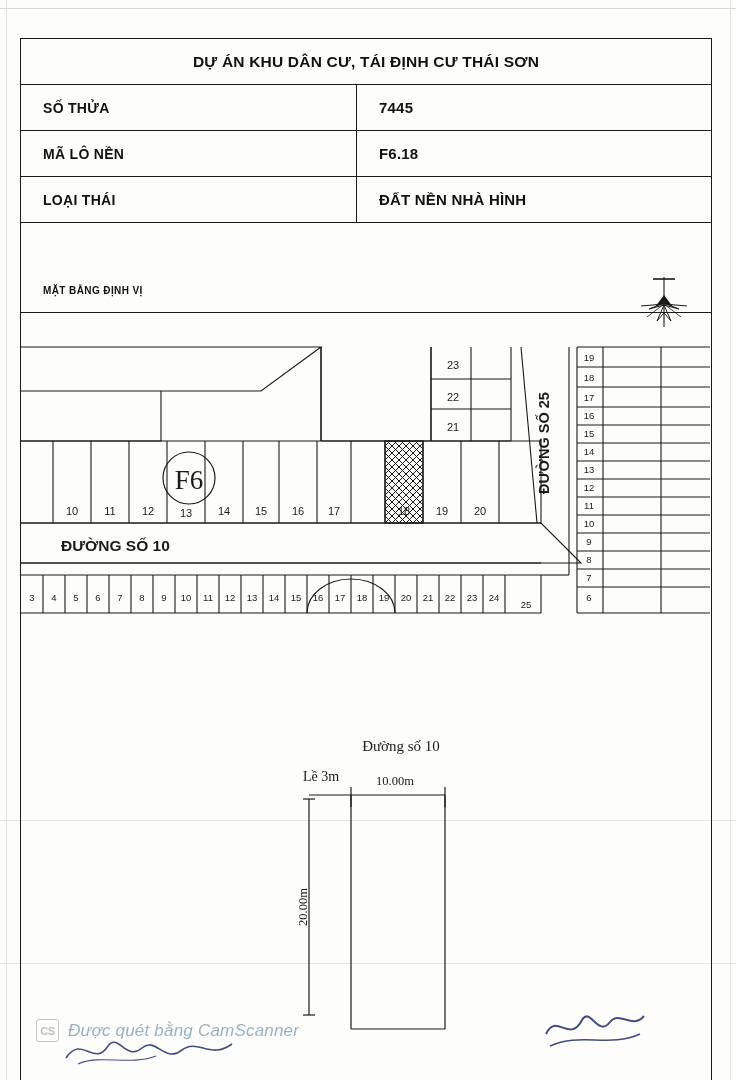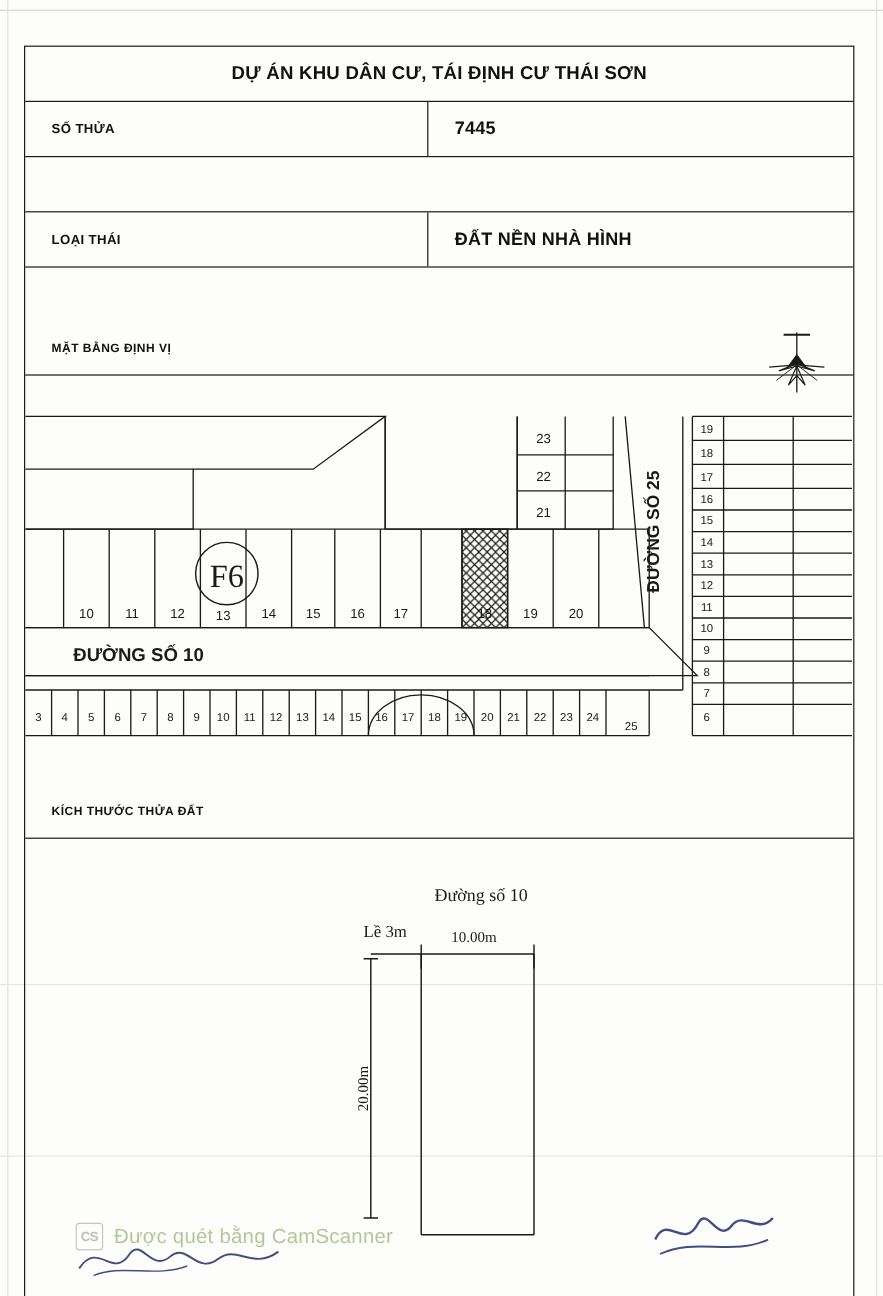--- a/index.html
+++ b/index.html
@@ -84,21 +84,21 @@
     border-bottom: 1.5px solid #1a1a1a;
     box-sizing: border-box;
   }
   .info-row .lbl {
     width: 336px;
     box-sizing: border-box;
     border-right: 1.5px solid #1a1a1a;
     display: flex;
     align-items: center;
     padding-left: 22px;
-    font-size: 11px;
+    font-size: 14px;
     font-weight: bold;
     letter-spacing: 0.3px;
   }
   .info-row .val {
     flex: 1;
     display: flex;
     align-items: center;
     padding-left: 22px;
     font-size: 15px;
     font-weight: bold;
@@ -169,26 +169,26 @@
     height: 21px;
     border: 1.6px solid #7a7a7a;
     border-radius: 3px;
     color: #6a6a6a;
     font-size: 11px;
     font-weight: bold;
     display: flex;
     align-items: center;
     justify-content: center;
     letter-spacing: -0.5px;
-    margin-left: 27px;
   }
   .watermark .cs-text {
     font-size: 17px;
-    color: #4d7c0f;
+    color: #0c4a6e;
     letter-spacing: 0.2px;
+    font-style: italic;
   }
 
   
   .sign {
     position: absolute;
     opacity: 0.85;
   }
   .sign-left { left: 60px; bottom: 6px; }
   .sign-right { right: 86px; bottom: 22px; }
 
@@ -214,20 +214,22 @@
     <div class="title-row">
       <span class="title-text">DỰ ÁN KHU DÂN CƯ, TÁI ĐỊNH CƯ THÁI SƠN</span>
     </div>
 
     <div class="info-table">
       <div class="info-row">
         <div class="lbl">SỐ THỬA</div>
         <div class="val">7445</div>
       </div>
       <div class="info-row">
+        <div class="lbl">MÃ LÔ NỀN</div>
+        <div class="val">F6.18</div>
       </div>
       <div class="info-row">
         <div class="lbl">LOẠI THÁI</div>
         <div class="val">ĐẤT NỀN NHÀ HÌNH</div>
       </div>
     </div>
 
     <div class="section-head" id="sec-mb">MẶT BẰNG ĐỊNH VỊ</div>
 
     <div class="compass">
@@ -361,21 +363,20 @@
         <text x="568" y="250" font-size="9.5" text-anchor="middle" fill="#1a1a1a">8</text>
         <text x="568" y="268" font-size="9.5" text-anchor="middle" fill="#1a1a1a">7</text>
         <text x="568" y="288" font-size="9.5" text-anchor="middle" fill="#1a1a1a">6</text>
 
         <text x="528" y="130" font-size="14.5" font-weight="bold" fill="#1a1a1a" text-anchor="middle" transform="rotate(-90 528 130)">ĐƯỜNG SỐ 25</text>
 
         <text x="40" y="238" font-size="15.5" font-weight="bold" fill="#1a1a1a">ĐƯỜNG SỐ  10</text>
       </svg>
     </div>
 
-    <div class="section-head" id="sec-kt">KÍCH THƯỚC THỬA ĐẤT</div>
 
     <div class="dim">
       <svg width="689" height="348" viewBox="0 0 689 348">
         <g stroke="#1a1a1a" fill="none" stroke-width="1.2">
 
           <path d="M288 96 H424"></path>
 
           <path d="M330 96 V330"></path>
           <path d="M424 96 V330"></path>
           <path d="M330 330 H424"></path>

